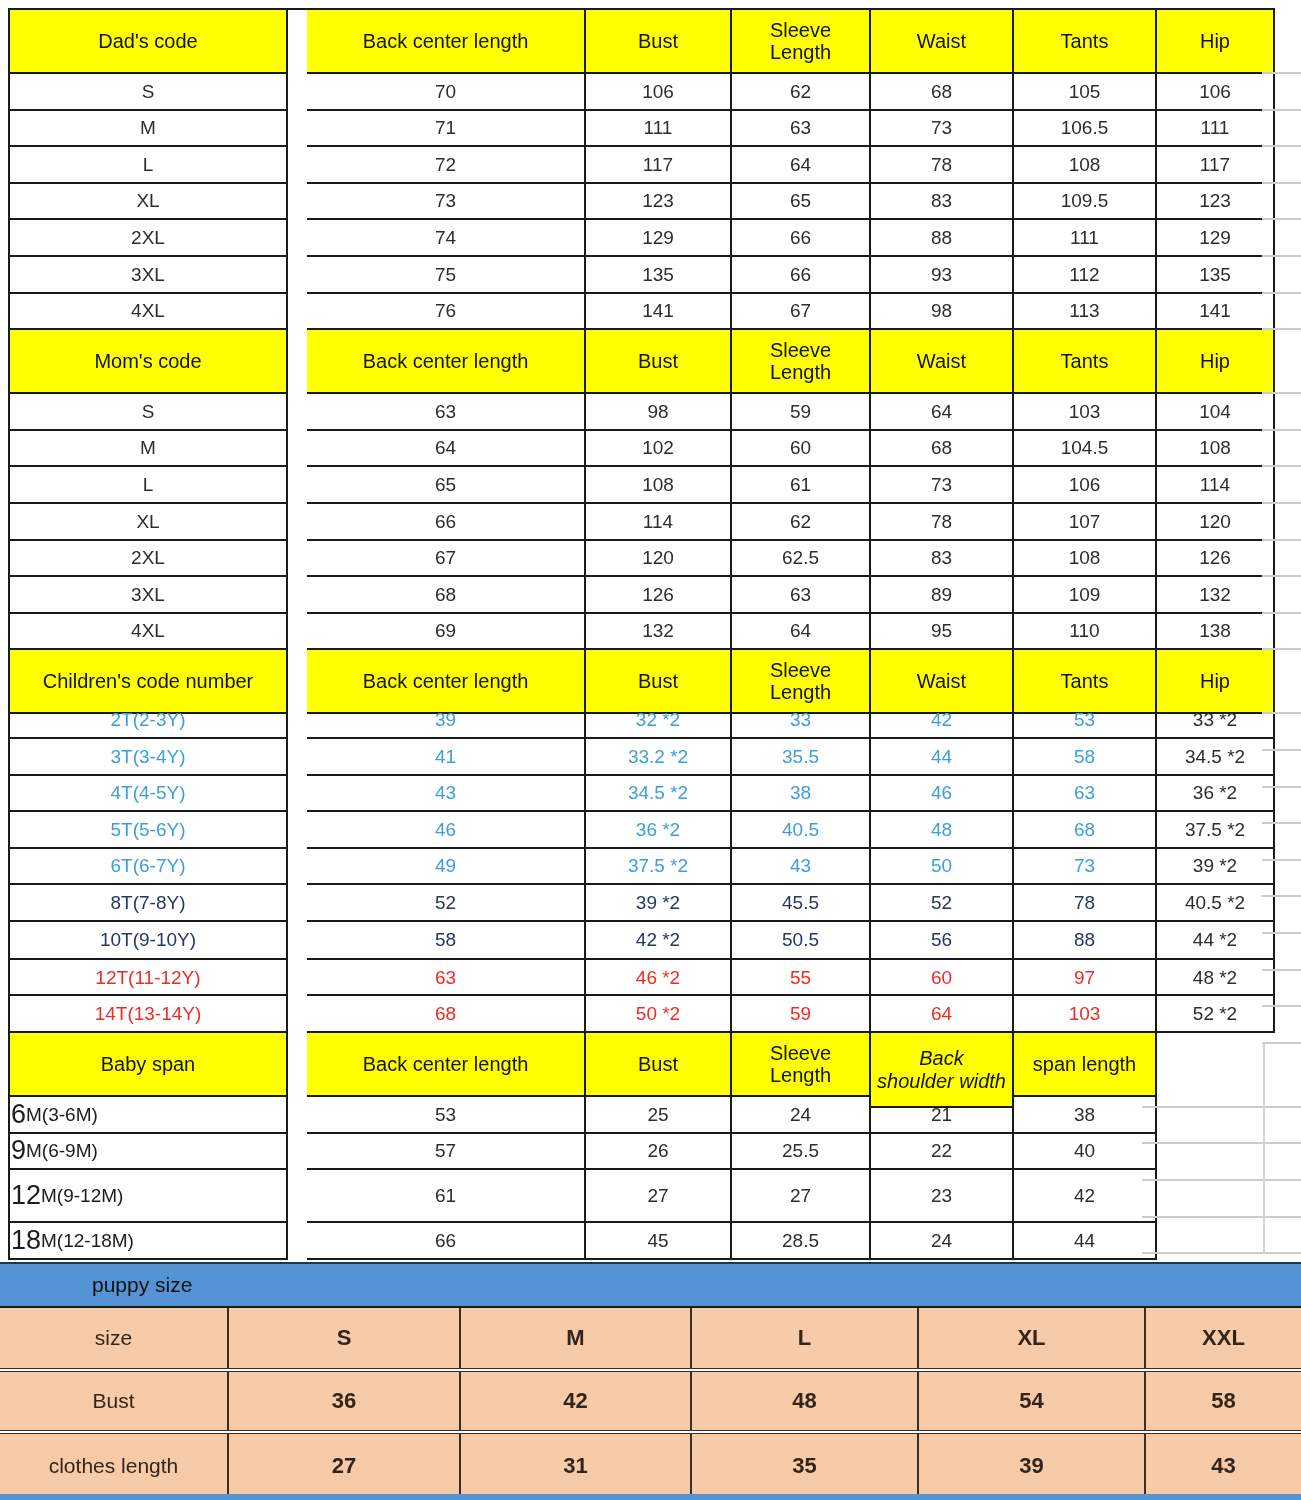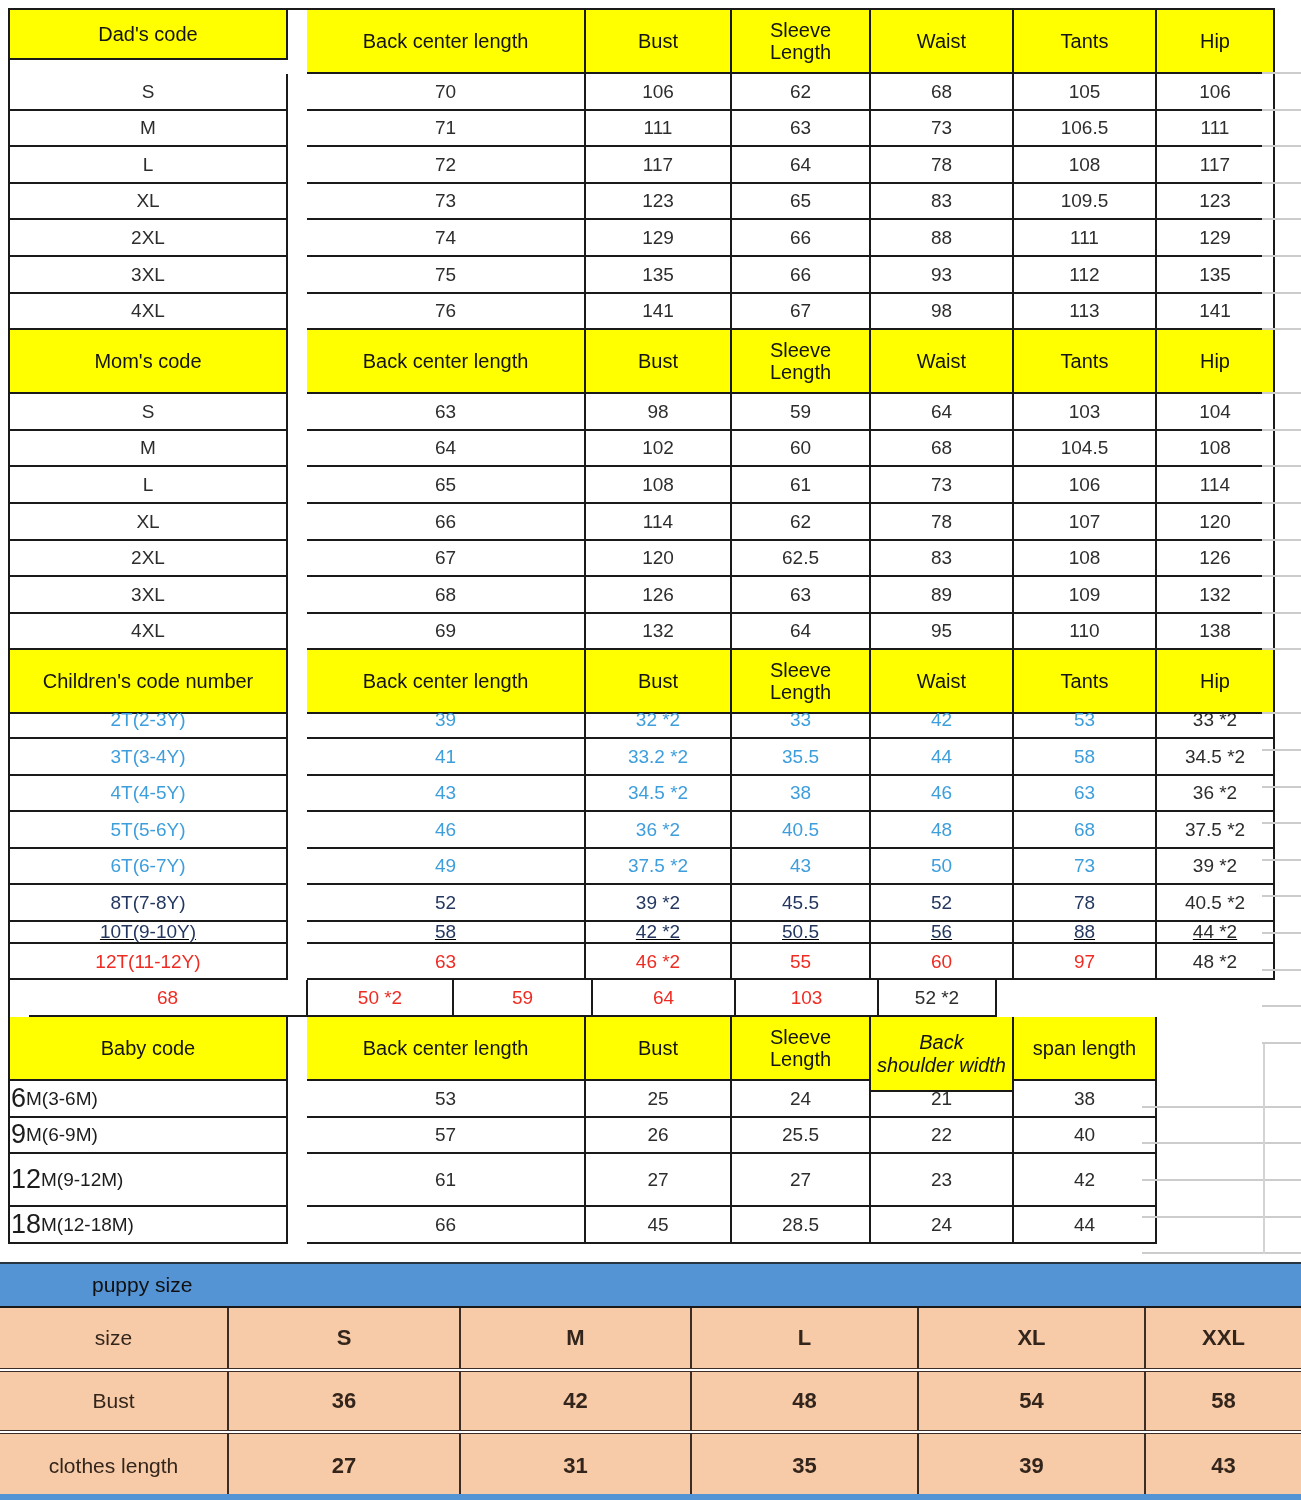--- a/index.html
+++ b/index.html
@@ -69,21 +69,21 @@
     position: absolute; left: 0; top: 1494px; width: 1301px; height: 6px;
     background: #5494d4;
   }
 </style>
 </head>
 <body>
 
 <div id="stage">
   <div id="main-table">
       <div class="row" style="height: 64px;">
-        <div class="cell head c0" style="height: 50px;">Dad's code</div>
+        <div class="cell head c0" style="height: 64px;">Dad's code</div>
         <div class="cell head c1" style="height: 64px;">Back center length</div>
         <div class="cell head c2" style="height: 64px;">Bust</div>
         <div class="cell head c3" style="height: 64px;">Sleeve
 Length</div>
         <div class="cell head c4" style="height: 64px;">Waist</div>
         <div class="cell head c5" style="height: 64px;">Tants</div>
         <div class="cell head c6" style="height: 64px;">Hip</div>
       </div>
       <div class="row" style="height: 36.6px;">
         <div class="cell c0 t-black">S</div>
@@ -278,48 +278,49 @@
       </div>
       <div class="row" style="height: 36.6px;">
         <div class="cell c0 t-navy">8T(7-8Y)</div>
         <div class="cell c1 t-navy">52</div>
         <div class="cell c2 t-navy">39 *2</div>
         <div class="cell c3 t-navy">45.5</div>
         <div class="cell c4 t-navy">52</div>
         <div class="cell c5 t-navy">78</div>
         <div class="cell c6 t-black">40.5 *2</div>
       </div>
-      <div class="row" style="height: 22px; text-decoration: underline;">
+      <div class="row" style="height: 38px;">
         <div class="cell c0 t-navy">10T(9-10Y)</div>
         <div class="cell c1 t-navy">58</div>
         <div class="cell c2 t-navy">42 *2</div>
         <div class="cell c3 t-navy">50.5</div>
         <div class="cell c4 t-navy">56</div>
         <div class="cell c5 t-navy">88</div>
         <div class="cell c6 t-black">44 *2</div>
       </div>
       <div class="row" style="height: 36.6px;">
         <div class="cell c0 t-red">12T(11-12Y)</div>
         <div class="cell c1 t-red">63</div>
         <div class="cell c2 t-red">46 *2</div>
         <div class="cell c3 t-red">55</div>
         <div class="cell c4 t-red">60</div>
         <div class="cell c5 t-red">97</div>
         <div class="cell c6 t-black">48 *2</div>
       </div>
       <div class="row" style="height: 36.6px;">
+        <div class="cell c0 t-red">14T(13-14Y)</div>
         <div class="cell c1 t-red">68</div>
         <div class="cell c2 t-red">50 *2</div>
         <div class="cell c3 t-red">59</div>
         <div class="cell c4 t-red">64</div>
         <div class="cell c5 t-red">103</div>
         <div class="cell c6 t-black">52 *2</div>
       </div>
       <div class="row" style="height: 64px;">
-        <div class="cell head c0" style="height: 64px;">Baby code</div>
+        <div class="cell head c0" style="height: 64px;">Baby span</div>
         <div class="cell head c1" style="height: 64px;">Back center length</div>
         <div class="cell head c2" style="height: 64px;">Bust</div>
         <div class="cell head c3" style="height: 64px;">Sleeve
 Length</div>
         <div class="cell head c4" style="height: 75px; font-style: italic;">Back
 shoulder width</div>
         <div class="cell head c5" style="height: 64px;">span length</div>
         <div class="cell c6 filler"></div>
       </div>
       <div class="row" style="height: 36.6px;">

